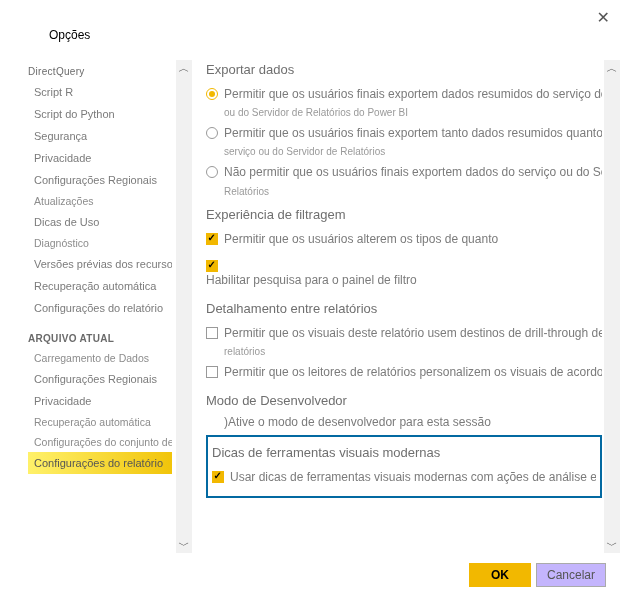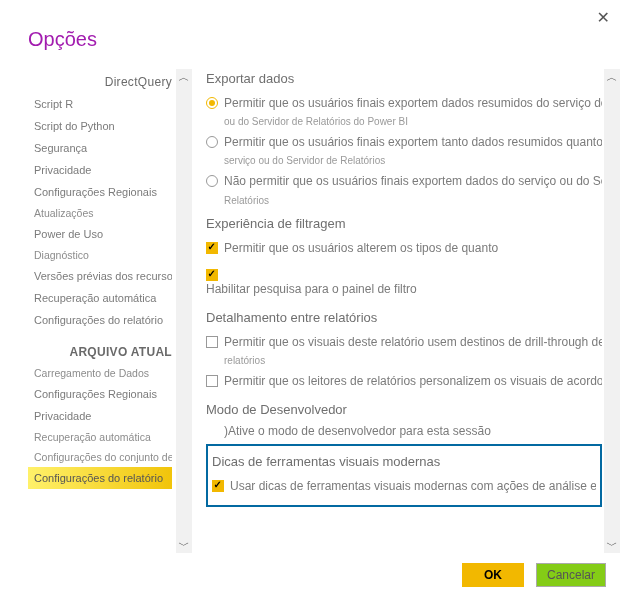--- a/index.html
+++ b/index.html
@@ -23,23 +23,24 @@
   .close-icon {
     position: absolute;
     top: 8px;
     right: 14px;
     font-size: 16px;
     color: #555;
     cursor: pointer;
     font-family: Arial, sans-serif;
   }
   .title {
-    font-size: 20px;
-    color: #a21caf;
+    font-size: 12px;
+    color: #000000;
     padding: 28px 0 10px 28px;
+    margin-left: 21px;
   }
   .content {
     display: flex;
     flex: 1;
     padding: 8px 0 0 28px;
     overflow: hidden;
   }
   .sidebar {
     width: 164px;
     position: relative;
@@ -64,25 +65,24 @@
     font-size: 11px;
     color: #555;
     background: #f1f1f1;
   }
   .sidebar-arrow.up { top: 0; }
   .sidebar-arrow.down { bottom: 0; }
   .sidebar-inner {
     padding-right: 20px;
   }
   .side-sec {
-    font-size: 12px;
+    font-size: 10px;
     color: #6a6a6a;
     letter-spacing: 0.3px;
     padding: 6px 0 4px 0;
-    text-align: right;
   }
   .side-item {
     font-size: 11px;
     color: #7b7b7b;
     padding: 5px 0 5px 6px;
     cursor: pointer;
     white-space: nowrap;
     overflow: hidden;
   }
   .side-item.small { font-size: 10.5px; color: #8c8c8c; padding: 4px 0 4px 6px; }
@@ -184,29 +184,29 @@
     overflow: hidden;
   }
   .highlight-box {
     border: 2px solid #0369a1;
     padding: 6px 4px 8px 4px;
     margin-top: 4px;
   }
   .footer {
     display: flex;
     justify-content: flex-end;
-    gap: 12px;
+    gap: 5px;
     padding: 10px 18px 14px 0;
   }
   .btn {
     min-width: 62px;
     padding: 4px 10px;
     font-size: 12px;
     border: 1px solid #aaa;
-    background: #84cc16;
+    background: #c4b5fd;
     color: #555;
     cursor: pointer;
     text-align: center;
   }
   .btn.primary {
     background: #f2b800;
     border-color: #f2b800;
     color: #000;
     font-weight: 600;
   }
@@ -225,21 +225,21 @@
       <div class="sidebar-arrow up">︿</div>
       <div class="sidebar-arrow down">﹀</div>
       <div class="sidebar-inner">
         <div class="side-sec">DirectQuery</div>
         <div class="side-item"><span>Script R</span></div>
         <div class="side-item"><span>Script do Python</span></div>
         <div class="side-item"><span>Segurança</span></div>
         <div class="side-item"><span>Privacidade</span></div>
         <div class="side-item"><span>Configurações Regionais</span></div>
         <div class="side-item small"><span>Atualizações</span></div>
-        <div class="side-item"><span>Power de Uso</span></div>
+        <div class="side-item"><span>Dicas de Uso</span></div>
         <div class="side-item small"><span>Diagnóstico</span></div>
         <div class="side-item"><span>Versões prévias dos recursos</span></div>
         <div class="side-item"><span>Recuperação automática</span></div>
         <div class="side-item"><span>Configurações do relatório</span></div>
 
         <div class="side-sec" style="padding-top:14px;font-weight:bold;">ARQUIVO ATUAL</div>
         <div class="side-item small"><span>Carregamento de Dados</span></div>
         <div class="side-item"><span>Configurações Regionais</span></div>
         <div class="side-item"><span>Privacidade</span></div>
         <div class="side-item small"><span>Recuperação automática</span></div>

